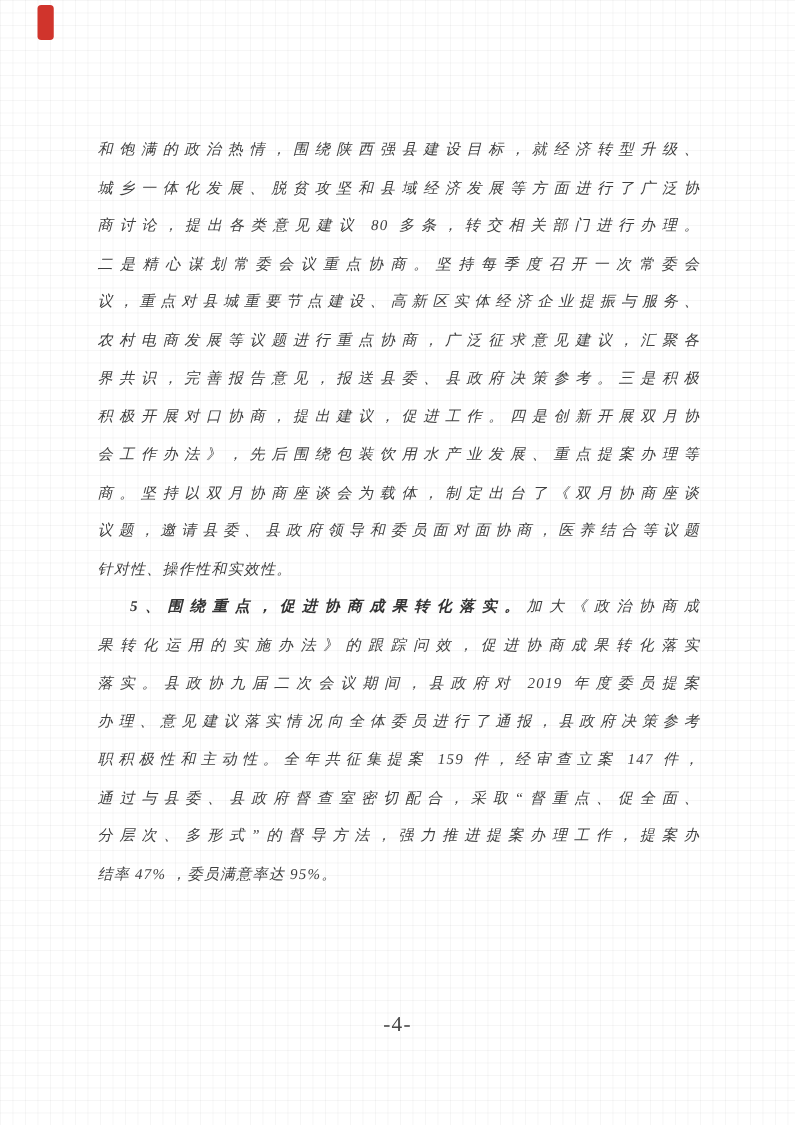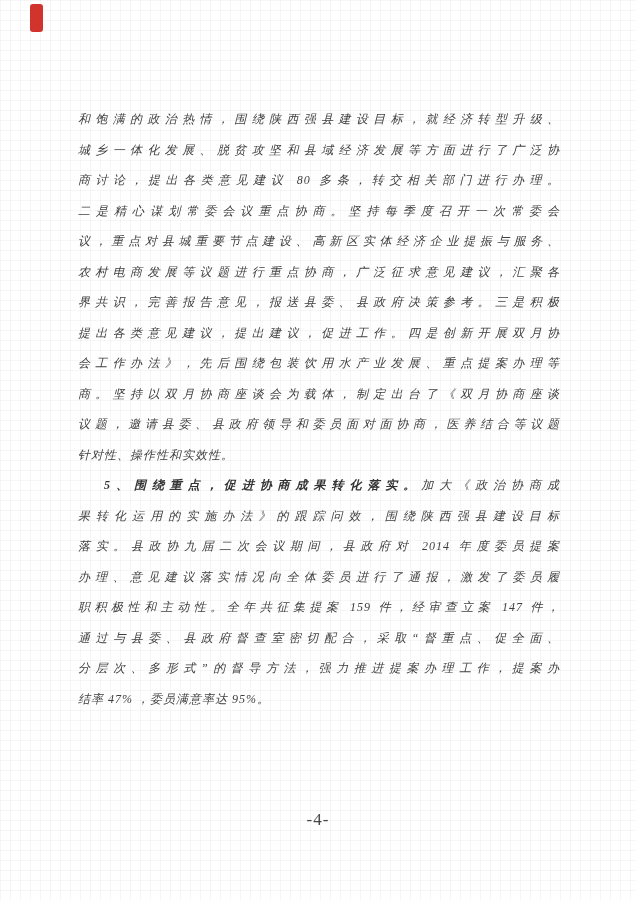--- a/index.html
+++ b/index.html
@@ -71,28 +71,28 @@
 <div class="page">
   <div class="red-marker" style="background: rgb(208, 52, 44);"></div>
   <div class="textblock">
       <div class="line"><span class="">和饱满的政治热情，围绕陕西强县建设目标，就经济转型升级、</span></div>
       <div class="line"><span class="">城乡一体化发展、脱贫攻坚和县域经济发展等方面进行了广泛协</span></div>
       <div class="line"><span class="">商讨论，提出各类意见建议 80 多条，转交相关部门进行办理。</span></div>
       <div class="line"><span class="">二是精心谋划常委会议重点协商。坚持每季度召开一次常委会</span></div>
       <div class="line"><span class="">议，重点对县城重要节点建设、高新区实体经济企业提振与服务、</span></div>
       <div class="line"><span class="">农村电商发展等议题进行重点协商，广泛征求意见建议，汇聚各</span></div>
       <div class="line"><span class="">界共识，完善报告意见，报送县委、县政府决策参考。三是积极</span></div>
-      <div class="line"><span class="">提出各类意见建议，提出建议，促进工作。四是创新开展双月协</span></div>
+      <div class="line"><span class="">积极开展对口协商，提出建议，促进工作。四是创新开展双月协</span></div>
       <div class="line"><span class="">会工作办法》，先后围绕包装饮用水产业发展、重点提案办理等</span></div>
       <div class="line"><span class="">商。坚持以双月协商座谈会为载体，制定出台了《双月协商座谈</span></div>
       <div class="line"><span class="">议题，邀请县委、县政府领导和委员面对面协商，医养结合等议题</span></div>
       <div class="line lastline"><span class="">针对性、操作性和实效性。</span></div>
       <div class="line" style="padding-left: 26px;"><span class="bold">5、围绕重点，促进协商成果转化落实。</span><span class="">加大《政治协商成</span></div>
-      <div class="line"><span class="">果转化运用的实施办法》的跟踪问效，围绕陕西强县建设目标</span></div>
-      <div class="line"><span class="">落实。县政协九届二次会议期间，县政府对 2014 年度委员提案</span></div>
-      <div class="line"><span class="">办理、意见建议落实情况向全体委员进行了通报，激发了委员履</span></div>
+      <div class="line"><span class="">果转化运用的实施办法》的跟踪问效，促进协商成果转化落实</span></div>
+      <div class="line"><span class="">落实。县政协九届二次会议期间，县政府对 2019 年度委员提案</span></div>
+      <div class="line"><span class="">办理、意见建议落实情况向全体委员进行了通报，县政府决策参考</span></div>
       <div class="line"><span class="">职积极性和主动性。全年共征集提案 159 件，经审查立案 147 件，</span></div>
       <div class="line"><span class="">通过与县委、县政府督查室密切配合，采取“督重点、促全面、</span></div>
       <div class="line"><span class="">分层次、多形式”的督导方法，强力推进提案办理工作，提案办</span></div>
       <div class="line lastline"><span class="">结率 47% ，委员满意率达 95%。</span></div>
     </div>
   <div class="pageno">-4-</div>
 </div>
 
 </body></html>

